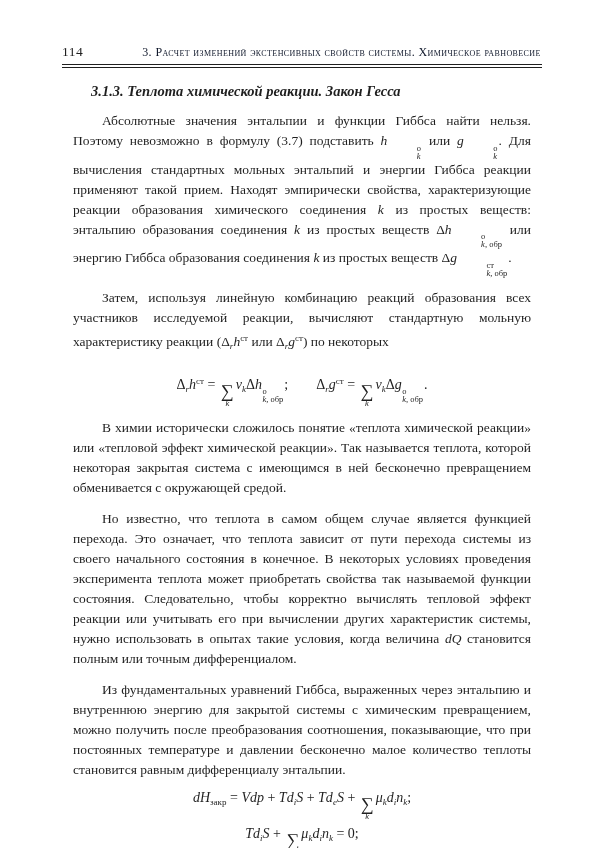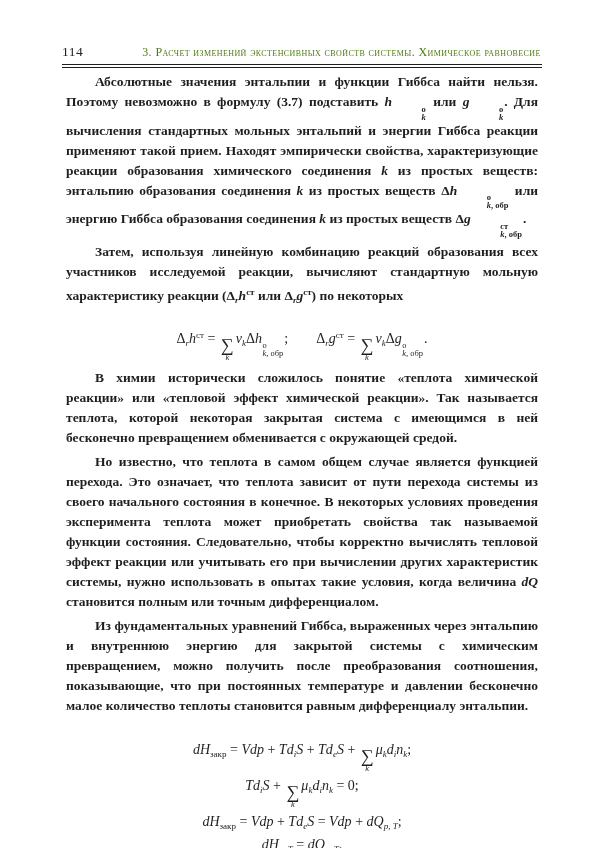--- a/index.html
+++ b/index.html
@@ -6,34 +6,34 @@
   .page{
     width:600px;height:848px;background:#ffffff;color:#1f1f1f;
     font-family:"Liberation Serif","DejaVu Serif",serif;
     position:relative;overflow:hidden;box-sizing:border-box;
   }
   .inner{padding:44px 58px 0 62px;} 
   .running-header{display:flex;align-items:baseline;gap:15px;}
   .page-num{width:64px;font-size:13.5px;letter-spacing:0.5px;}
   .running-head{
     flex:1;text-align:center;font-variant:small-caps;
-    font-size:12px;letter-spacing:0.4px;color:#4d7c0f;white-space:nowrap;
+    font-size:12px;letter-spacing:0.4px;color:#0f172a;white-space:nowrap;
   }
   .double-rule{margin-top:4px;height:2.2px;border-top:1.8px solid #1f1f1f;border-bottom:1px solid #1f1f1f;}
   .section-heading{
     font-size:14.5px;font-weight:bold;font-style:italic;
     margin:15px 0 5px 0;text-indent:29px;
   }
   .para{
-    margin:4px;text-indent:29px;text-align:justify;
-    font-size:13.5px;line-height:20px;font-weight:bold;
+    margin:11px;text-indent:29px;text-align:justify;
+    font-size:13.5px;line-height:20px;
   }
   .formula{text-align:center;font-size:14px;line-height:1;margin:21px 0 7px 0;}
   .formula.eq{margin:7px 0;}
-  .formula.eq-first{margin-top:27px;}
+  .formula.eq-first{margin-top:11px;}
   
   .i{font-style:italic;}
   .sub{font-size:9px;vertical-align:-3px;}
   .sup{font-size:9px;vertical-align:5px;}
   .stack{display:inline-flex;flex-direction:column;vertical-align:-5.5px;line-height:1;text-align:left;margin:0 1px 0 0.5px;}
   .stack .stk{display:block;font-size:8.5px;line-height:8px;height:8px;white-space:nowrap;}
   .bigop{display:inline-flex;flex-direction:column;align-items:center;vertical-align:-8px;margin:0 2px;}
   .bigop .op{font-size:18px;line-height:16px;}
   .bigop .opunder{font-size:8.5px;line-height:8px;}
   .gap{display:inline-block;width:28px;}
@@ -43,20 +43,21 @@
 
 <div class="page">
   <div class="inner">
 
     <header class="running-header">
       <span class="page-num">114</span>
       <span class="running-head">3. Расчет изменений экстенсивных свойств системы. Химическое равновесие</span>
     </header>
     <div class="double-rule"></div>
 
+    <h3 class="section-heading">3.1.3. Теплота химической реакции. Закон Гесса</h3>
 
     <p class="para"><span>Абсолютные значения энтальпии и функции Гиббса найти нельзя. Поэтому невозможно в формулу (3.7) подставить </span><span class="i">h</span><span class="stack">
           <span class="stk"><span>о</span></span>
           <span class="stk"><span class="i">k</span></span>
         </span><span> или </span><span class="i">g</span><span class="stack">
           <span class="stk"><span>о</span></span>
           <span class="stk"><span class="i">k</span></span>
         </span><span>. Для вычисления стандартных мольных энтальпий и энергии Гиббса реакции применяют такой прием. Находят эмпирически свойства, характеризующие реакции образования химического соединения </span><span class="i">k</span><span> из простых веществ: энтальпию образования соединения </span><span class="i">k</span><span> из простых веществ </span><span>Δ</span><span class="i">h</span><span class="stack">
           <span class="stk"><span>о</span></span>
           <span class="stk"><span class="i">k</span><span>, обр</span></span>

